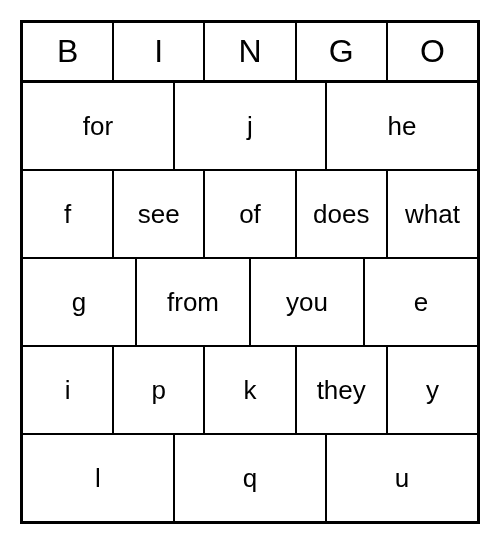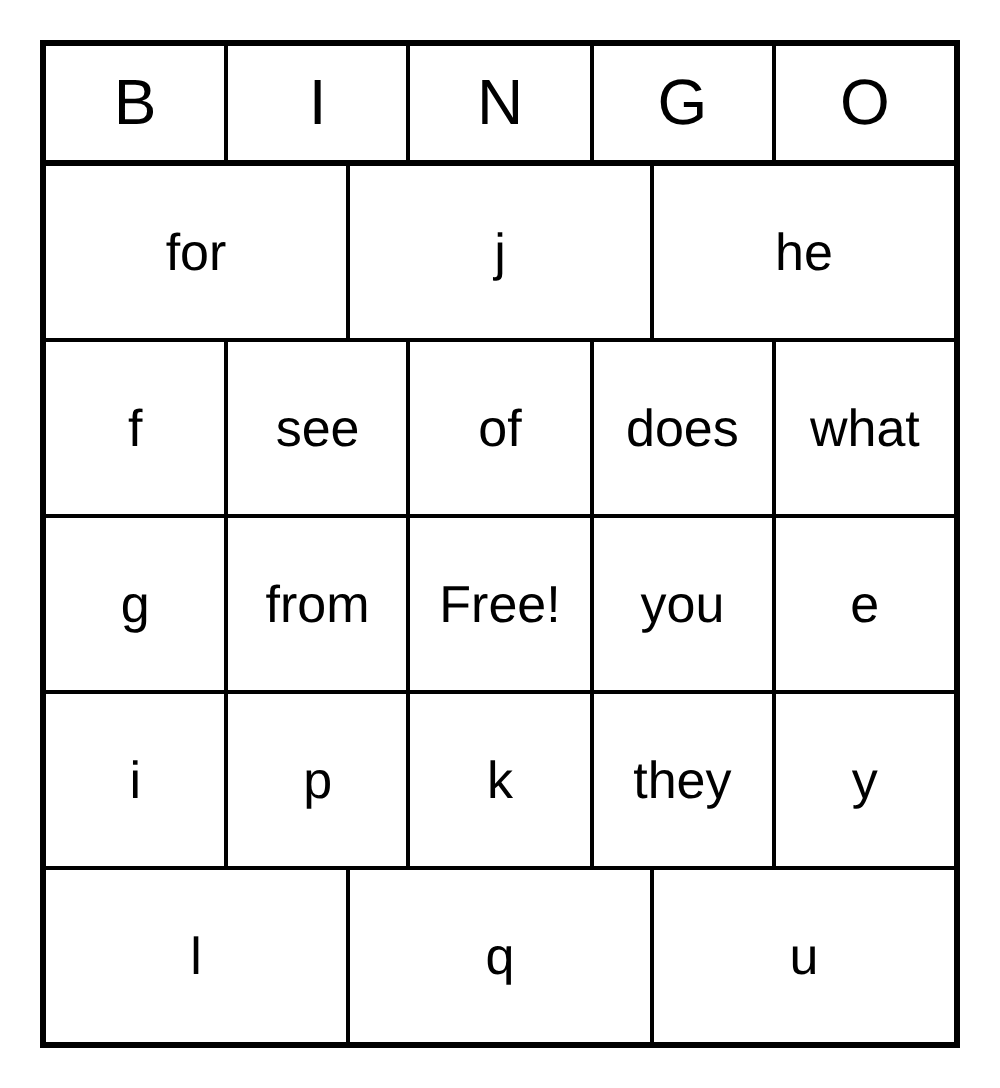--- a/index.html
+++ b/index.html
@@ -65,21 +65,20 @@
     <div class="bingo-row">
       <div class="bingo-cell">f</div>
       <div class="bingo-cell">see</div>
       <div class="bingo-cell">of</div>
       <div class="bingo-cell">does</div>
       <div class="bingo-cell">what</div>
     </div>
     <div class="bingo-row">
       <div class="bingo-cell">g</div>
       <div class="bingo-cell">from</div>
-      <div class="bingo-cell">Free!</div>
       <div class="bingo-cell">you</div>
       <div class="bingo-cell">e</div>
     </div>
     <div class="bingo-row">
       <div class="bingo-cell">i</div>
       <div class="bingo-cell">p</div>
       <div class="bingo-cell">k</div>
       <div class="bingo-cell">they</div>
       <div class="bingo-cell">y</div>
     </div>

